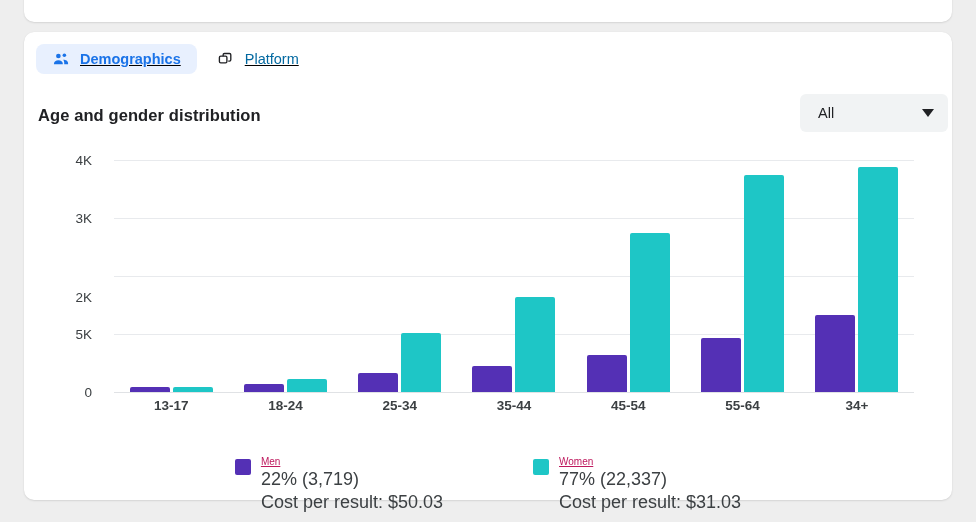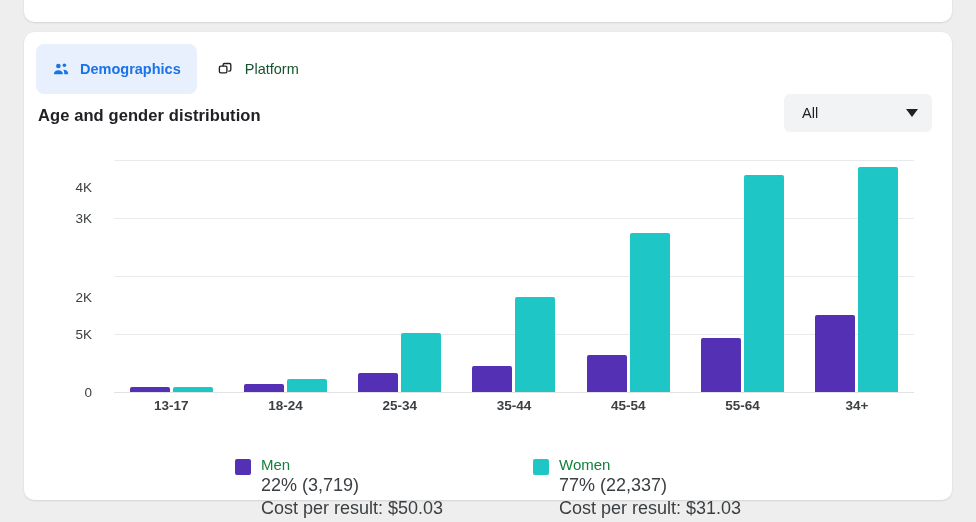--- a/index.html
+++ b/index.html
@@ -21,34 +21,34 @@
   .card-main {
     position: absolute; left: 24px; top: 32px; width: 928px; height: 468px;
     background: #ffffff; border-radius: 10px;
     box-shadow: 0 1px 2px rgba(0,0,0,0.10), 0 0 1px rgba(0,0,0,0.08);
   }
 
   
   .tabs { position: absolute; left: 12px; top: 12px; display: flex; align-items: center; gap: 4px; }
   .tab {
     display: flex; align-items: center; gap: 10px;
-    height: 50px; padding: 12px 16px; border-radius: 8px;
-    font-size: 14.5px; cursor: pointer; background: transparent;
+    height: 30px; padding: 12px 16px; border-radius: 8px;
+    font-size: 14.5px; cursor: pointer; background: transparent; text-decoration: underline;
   }
   .tab.active { background: #e8f0fe; }
   .tab.active .tab-label { color: #1a73e8; font-weight: bold; }
-  .tab-label { color: #14532d; font-size: 14.5px; }
+  .tab-label { color: #0369a1; font-size: 14.5px; }
   .tab-icon { display: flex; align-items: center; justify-content: center; width: 18px; height: 18px; }
 
   
   .chart-title {
     position: absolute; left: 14px; top: 74px;
     font-size: 16.5px; font-weight: bold; color: #202124; letter-spacing: .1px;
   }
-  .controls { position: absolute; right: 20px; top: 62px; display: flex; align-items: center; gap: 20px; }
+  .controls { position: absolute; right: 4px; top: 62px; display: flex; align-items: center; gap: 20px; }
   .select {
     position: relative; display: flex; align-items: center;
     height: 38px; width: 148px; padding: 0 12px 0 16px;
     background: #f1f3f4; border-radius: 6px; border: 2px solid transparent;
     font-size: 14.5px; color: #202124; cursor: pointer;
   }
   .select.focused { border-color: #1a73e8; box-shadow: 0 0 0 1px rgba(26,115,232,0.25); }
   .select .sel-label { flex: 1; }
   .caret {
     width: 0; height: 0; margin-left: 8px;
@@ -76,21 +76,21 @@
     position: absolute; left: 90px; top: 238px; right: 38px;
     display: flex; justify-content: space-around; font-weight: bold;
   }
   .xlabel { font-size: 13.5px; color: #3c4043; text-align: center; width: 83px; }
 
   
   .legend { position: absolute; left: 0; top: 424px; width: 928px; display: flex; justify-content: center; gap: 90px; }
   .legend-item { display: flex; gap: 10px; align-items: flex-start; }
   .swatch { width: 16px; height: 16px; border-radius: 2px; margin-top: 3px; flex: none; }
   .legend-text { display: flex; flex-direction: column; gap: 2px; }
-  .legend-name { font-size: 15px; color: #15803d; }
+  .legend-name { font-size: 10px; color: #be185d; text-decoration: underline; }
   .legend-sub { font-size: 18px; color: #3c4043; }
 </style>
 </head>
 <body>
 
 <div class="page">
 
   <div class="card-above"></div>
 
   <div class="card-main">
@@ -126,21 +126,21 @@
         <span class="caret"></span>
       </div>
     </div>
 
     <div class="plot">
       <div class="ylabels">
           <div class="ytick" style="top: 232px;">0</div>
           <div class="ytick" style="top: 174px;">5K</div>
           <div class="ytick" style="top: 116px; margin-top: 21px;">2K</div>
           <div class="ytick" style="top: 58px;">3K</div>
-          <div class="ytick" style="top: 0px; margin-top: 27px;">4K</div>
+          <div class="ytick" style="top: 0px;">4K</div>
         </div>
       <div class="grid">
           <div class="baseline" style="top: 232px;"></div>
           <div class="gridline" style="top: 174px;"></div>
           <div class="gridline" style="top: 116px;"></div>
           <div class="gridline" style="top: 58px;"></div>
           <div class="gridline" style="top: 0px;"></div>
         </div>
       <div class="groups">
           <div class="group">

